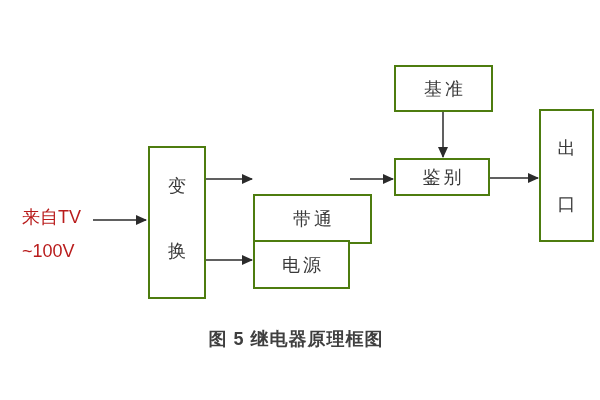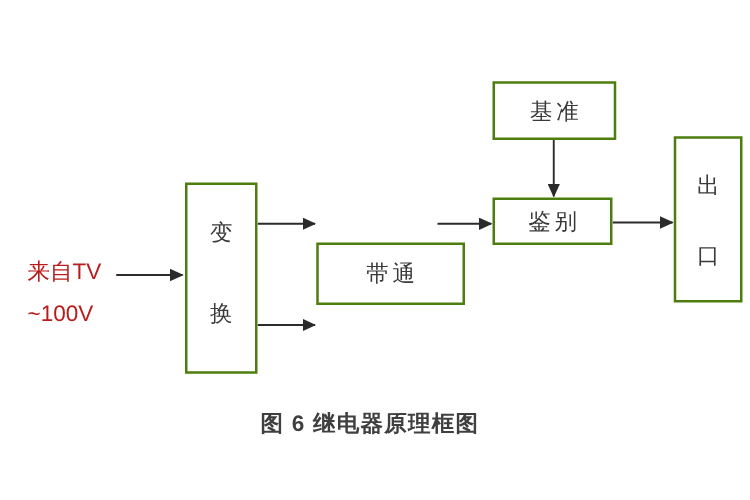--- a/index.html
+++ b/index.html
@@ -106,29 +106,32 @@
 
   <div class="block vertical" id="block-transform">
     <span class="ch">变</span>
     <span class="ch">换</span>
   </div>
 
   <div class="block" id="block-bandpass">
     <span class="lbl">带通</span>
   </div>
 
+  <div class="block" id="block-power">
+    <span class="lbl">电源</span>
+  </div>
 
   <div class="block" id="block-reference">
     <span class="lbl">基准</span>
   </div>
 
   <div class="block" id="block-discriminator">
     <span class="lbl">鉴别</span>
   </div>
 
   <div class="block vertical" id="block-output">
     <span class="ch">出</span>
     <span class="ch">口</span>
   </div>
 
-  <div class="caption">图 6  继电器原理框图</div>
+  <div class="caption">图 5  继电器原理框图</div>
 
 </div>
 
 </body></html>

